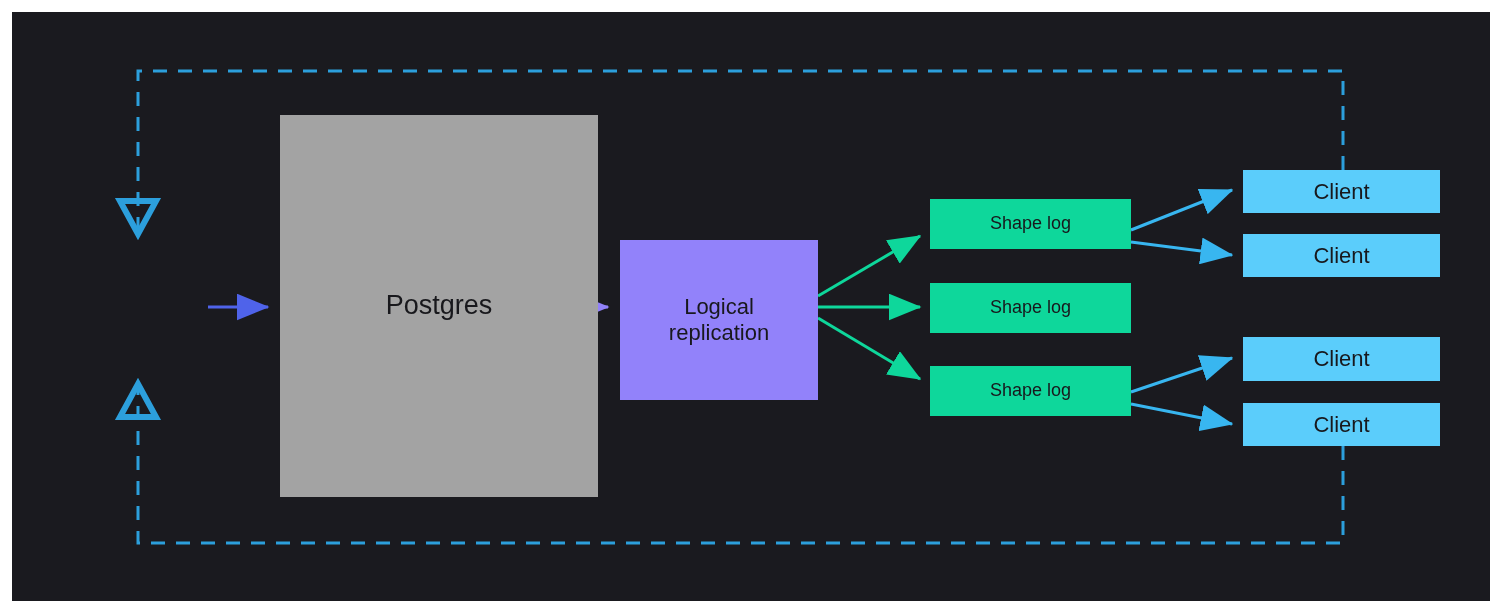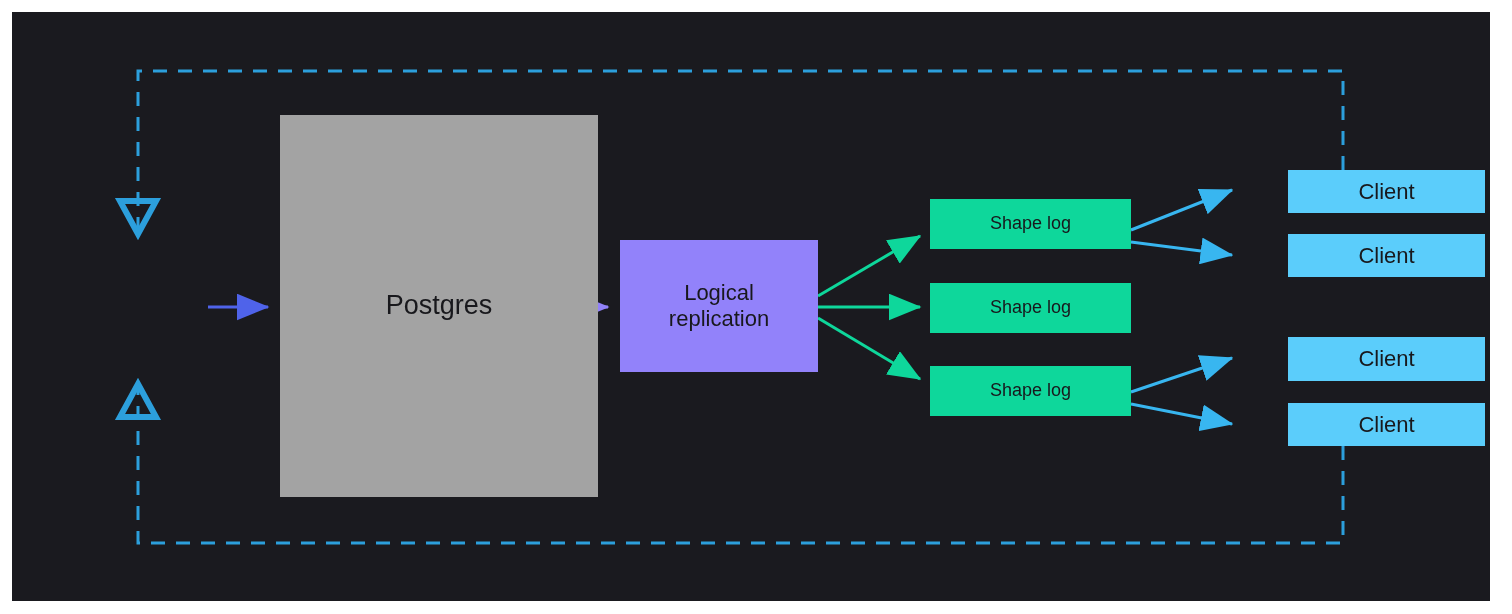--- a/index.html
+++ b/index.html
@@ -36,21 +36,21 @@
     text-align: center;
     color: #18181c;
     line-height: 1.18;
     box-sizing: border-box;
     white-space: pre-line;
   }
   .node-writes   { font-size: 22px; }
   .node-postgres { font-size: 27px; }
   .node-logrep   { font-size: 22px; }
   .node-shapelog { font-size: 18px; }
-  .node-client   { font-size: 22px; margin-left: 45px; }
+  .node-client   { font-size: 22px; }
 </style>
 </head>
 <body>
 
 <div id="canvas">
 
   <svg id="svg-layer" viewBox="0 0 1478 589" xmlns="http://www.w3.org/2000/svg">
     <defs>
       <marker id="arw-periwinkle" markerWidth="11" markerHeight="9" refX="10.5" refY="4.5" orient="auto">
         <path d="M0,0 L11,4.5 L0,9 z" fill="#4f63ea"></path>
@@ -109,21 +109,21 @@
     </g>
 
     <g>
       <path d="M1331,434 L1331,531 L126,531 L126,372" fill="none" stroke="#2c9fdc" stroke-width="3" stroke-dasharray="14 11" marker-end="url(#arw-hollow-up)"></path>
     </g>
   </svg>
 
 
   <div class="node node-postgres" style="left:268px; top:103px; width:318px; height:382px; background:#a3a3a3;">Postgres</div>
 
-  <div class="node node-logrep" style="left:608px; top:228px; width:198px; height:132px; background:#9282fa;">Logical
+  <div class="node node-logrep" style="left:608px; top:228px; width:198px; height:160px; background:#9282fa;">Logical
 replication</div>
 
   <div class="node node-shapelog" style="left:918px; top:187px; width:201px; height:50px; background:#0ed79b;">Shape log</div>
 
   <div class="node node-shapelog" style="left:918px; top:271px; width:201px; height:50px; background:#0ed79b;">Shape log</div>
 
   <div class="node node-shapelog" style="left:918px; top:354px; width:201px; height:50px; background:#0ed79b;">Shape log</div>
 
   <div class="node node-client" style="left:1231px; top:158px; width:197px; height:43px; background:#5bcdfb;">Client</div>
 

